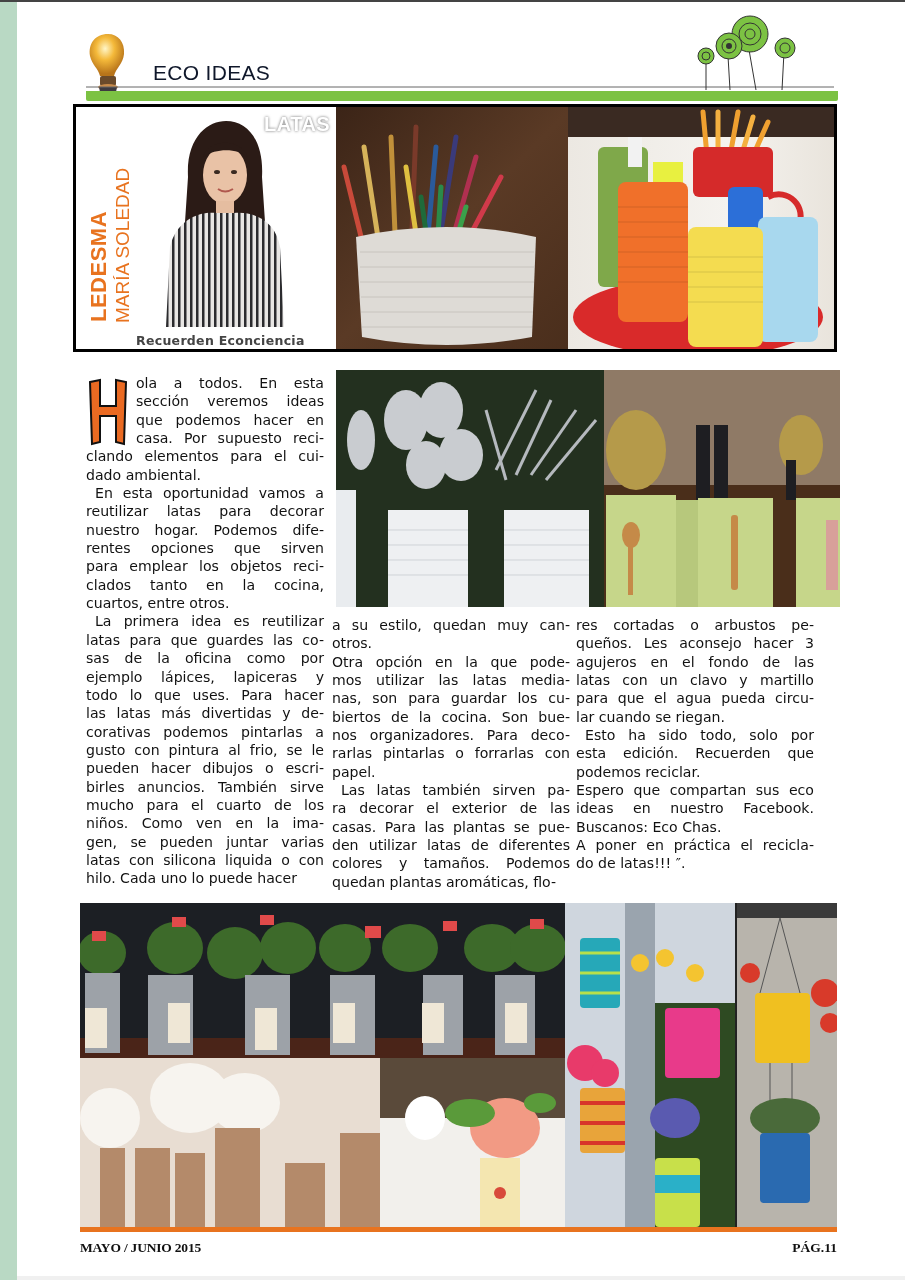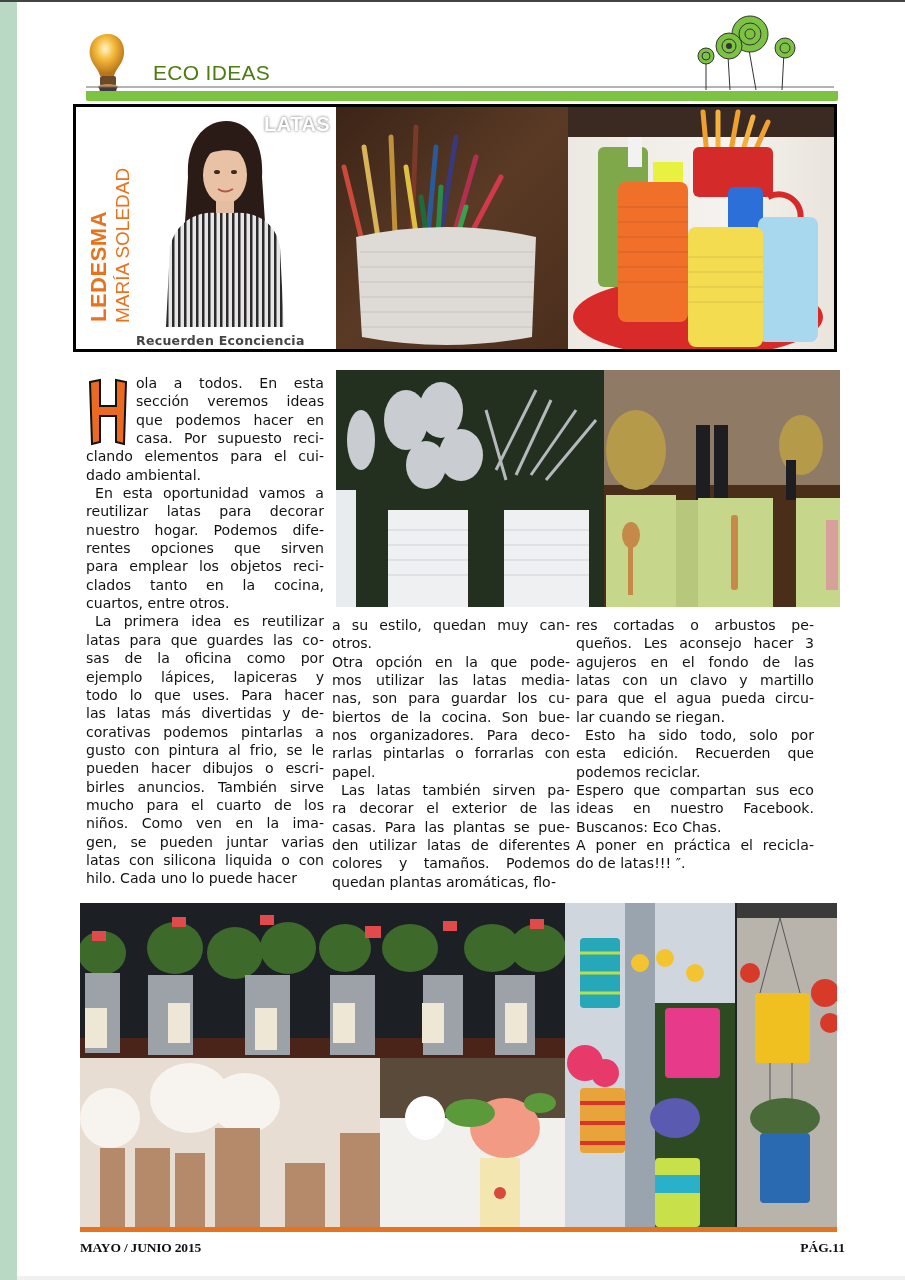--- a/index.html
+++ b/index.html
@@ -8,21 +8,21 @@
     background: #ffffff;
     font-family: "DejaVu Sans", sans-serif;
   }
   .top-rule { position: absolute; left: 0; top: 0; width: 905px; height: 2px; background: #444; }
   .left-strip { position: absolute; left: 0; top: 2px; width: 17px; height: 1278px; background: #b9d9c4; }
   .bottom-rule { position: absolute; left: 17px; top: 1276px; width: 888px; height: 4px; background: #f0f0f0; }
 
   
   .header { position: absolute; left: 80px; top: 28px; width: 760px; height: 76px; }
   .bulb { position: absolute; left: 6px; top: 4px; width: 44px; height: 68px; }
-  .header-title { position: absolute; left: 73px; top: 33px; font-family: "Liberation Sans", sans-serif; font-size: 21px; color: #4d7c0f; letter-spacing: 0.3px; }
+  .header-title { position: absolute; left: 73px; top: 33px; font-family: "Liberation Sans", sans-serif; font-size: 21px; color: #0f172a; letter-spacing: 0.3px; }
   .grass-line { position: absolute; left: 6px; top: 58px; width: 748px; height: 2px; }
   .grass-bar { position: absolute; left: 6px; top: 63px; width: 752px; height: 10px; background: #7cc243; border-radius: 0 0 2px 2px; }
   .trees { position: absolute; left: 612px; top: -16px; width: 120px; height: 78px; }
 
   
   .banner { position: absolute; left: 73px; top: 104px; width: 764px; height: 248px; border: 3px solid #000; background: #fff; box-sizing: border-box; overflow: hidden; }
   .author-panel { position: absolute; left: 0; top: 0; width: 260px; height: 242px; background: #fff; }
   .author-names { position: absolute; left: 6px; top: 20px; width: 52px; height: 200px; }
   .author-surname, .author-given {
     position: absolute; transform-origin: left top; transform: rotate(-90deg);
@@ -49,21 +49,21 @@
   .indent { padding-left: 9px; }
 
   .photo-cutlery { left: 336px; top: 370px; width: 504px; height: 237px; }
 
   
   .collage { position: absolute; left: 80px; top: 903px; width: 757px; height: 324px; overflow: hidden; background: #222; }
   .orange-rule { position: absolute; left: 80px; top: 1227px; width: 757px; height: 5px; background: #e8731f; }
 
   
   .footer-left { position: absolute; left: 80px; top: 1240px; font-family: "Liberation Serif", serif; font-weight: bold; font-size: 13.5px; color: #111; letter-spacing: -0.2px; }
-  .footer-right { position: absolute; right: 60px; top: 1240px; font-family: "Liberation Serif", serif; font-weight: bold; font-size: 13.5px; color: #111; }
+  .footer-right { position: absolute; right: 68px; top: 1240px; font-family: "Liberation Serif", serif; font-weight: bold; font-size: 13.5px; color: #111; }
 </style>
 </head>
 <body>
 
 <div class="top-rule"></div>
 <div class="left-strip"></div>
 <div class="bottom-rule"></div>
 
 <div class="header">
   <svg class="bulb" viewBox="0 0 44 68">

